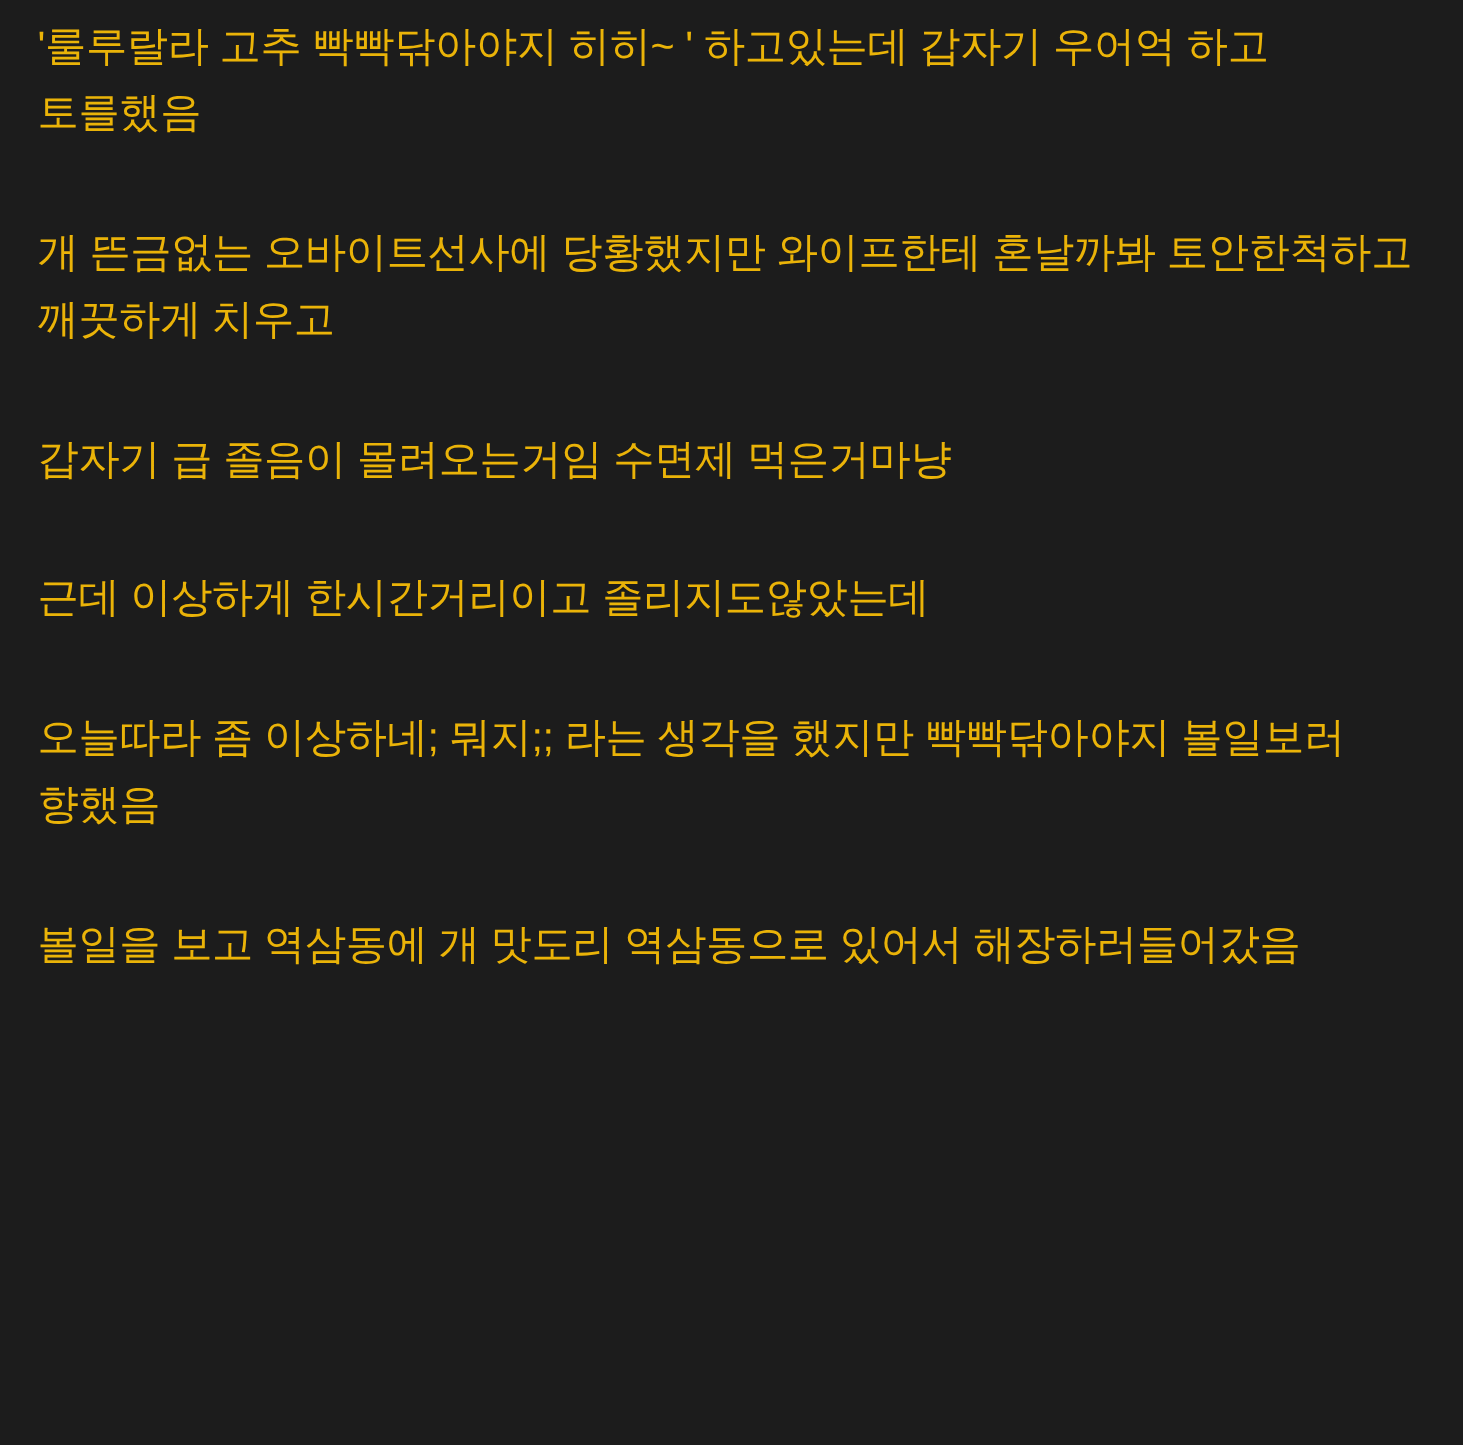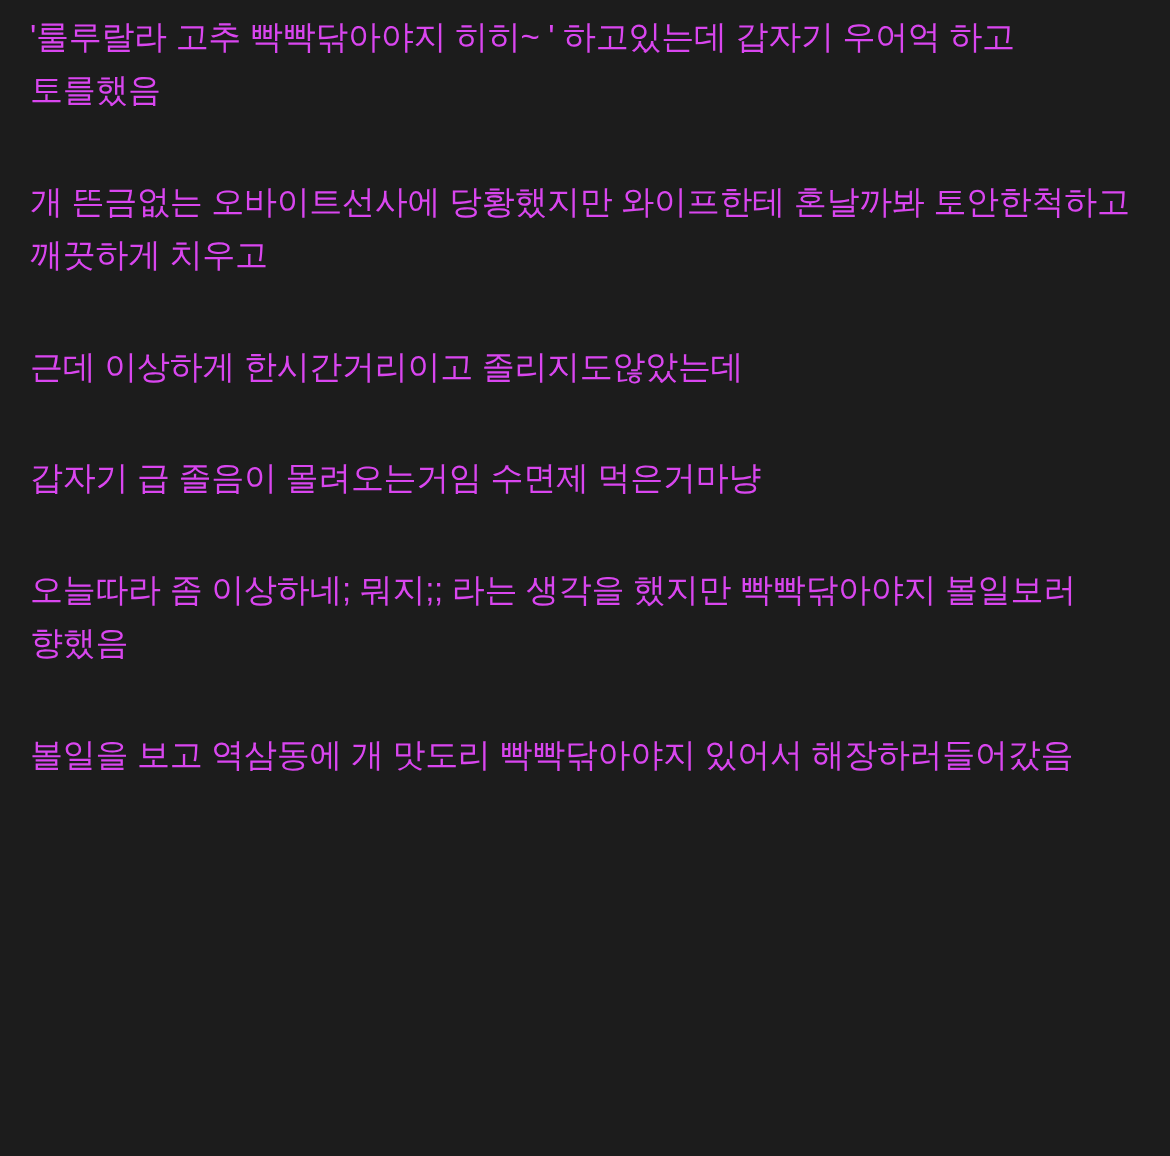--- a/index.html
+++ b/index.html
@@ -10,36 +10,36 @@
   body {
     width: 1170px;
     min-height: 1156px;
     font-family: "Liberation Sans", "DejaVu Sans", sans-serif;
   }
   .post {
     padding: 10px 30px 20px 30px;
     box-sizing: border-box;
   }
   .para {
-    color: #d946ef;
+    color: #eab308;
     font-size: 33px;
     line-height: 1.62;
     letter-spacing: -0.3px;
     margin: 0 0 58px 0;
     word-break: keep-all;
     overflow-wrap: break-word;
     font-weight: 400;
   }
   .para:last-child {
     margin-bottom: 0;
   }
 </style>
 </head>
 <body>
 
 <div class="post">
   <p class="para">'룰루랄라 고추 빡빡닦아야지 히히~ ' 하고있는데 갑자기 우어억 하고 토를했음</p>
   <p class="para">개 뜬금없는 오바이트선사에 당황했지만 와이프한테 혼날까봐 토안한척하고 깨끗하게 치우고</p>
+  <p class="para">갑자기 급 졸음이 몰려오는거임 수면제 먹은거마냥</p>
   <p class="para">근데 이상하게 한시간거리이고 졸리지도않았는데</p>
-  <p class="para">갑자기 급 졸음이 몰려오는거임 수면제 먹은거마냥</p>
   <p class="para">오늘따라 좀 이상하네; 뭐지;; 라는 생각을 했지만 빡빡닦아야지 볼일보러 향했음</p>
-  <p class="para">볼일을 보고 역삼동에 개 맛도리 빡빡닦아야지 있어서 해장하러들어갔음</p>
+  <p class="para">볼일을 보고 역삼동에 개 맛도리 역삼동으로 있어서 해장하러들어갔음</p>
 </div>
 
 </body></html>

